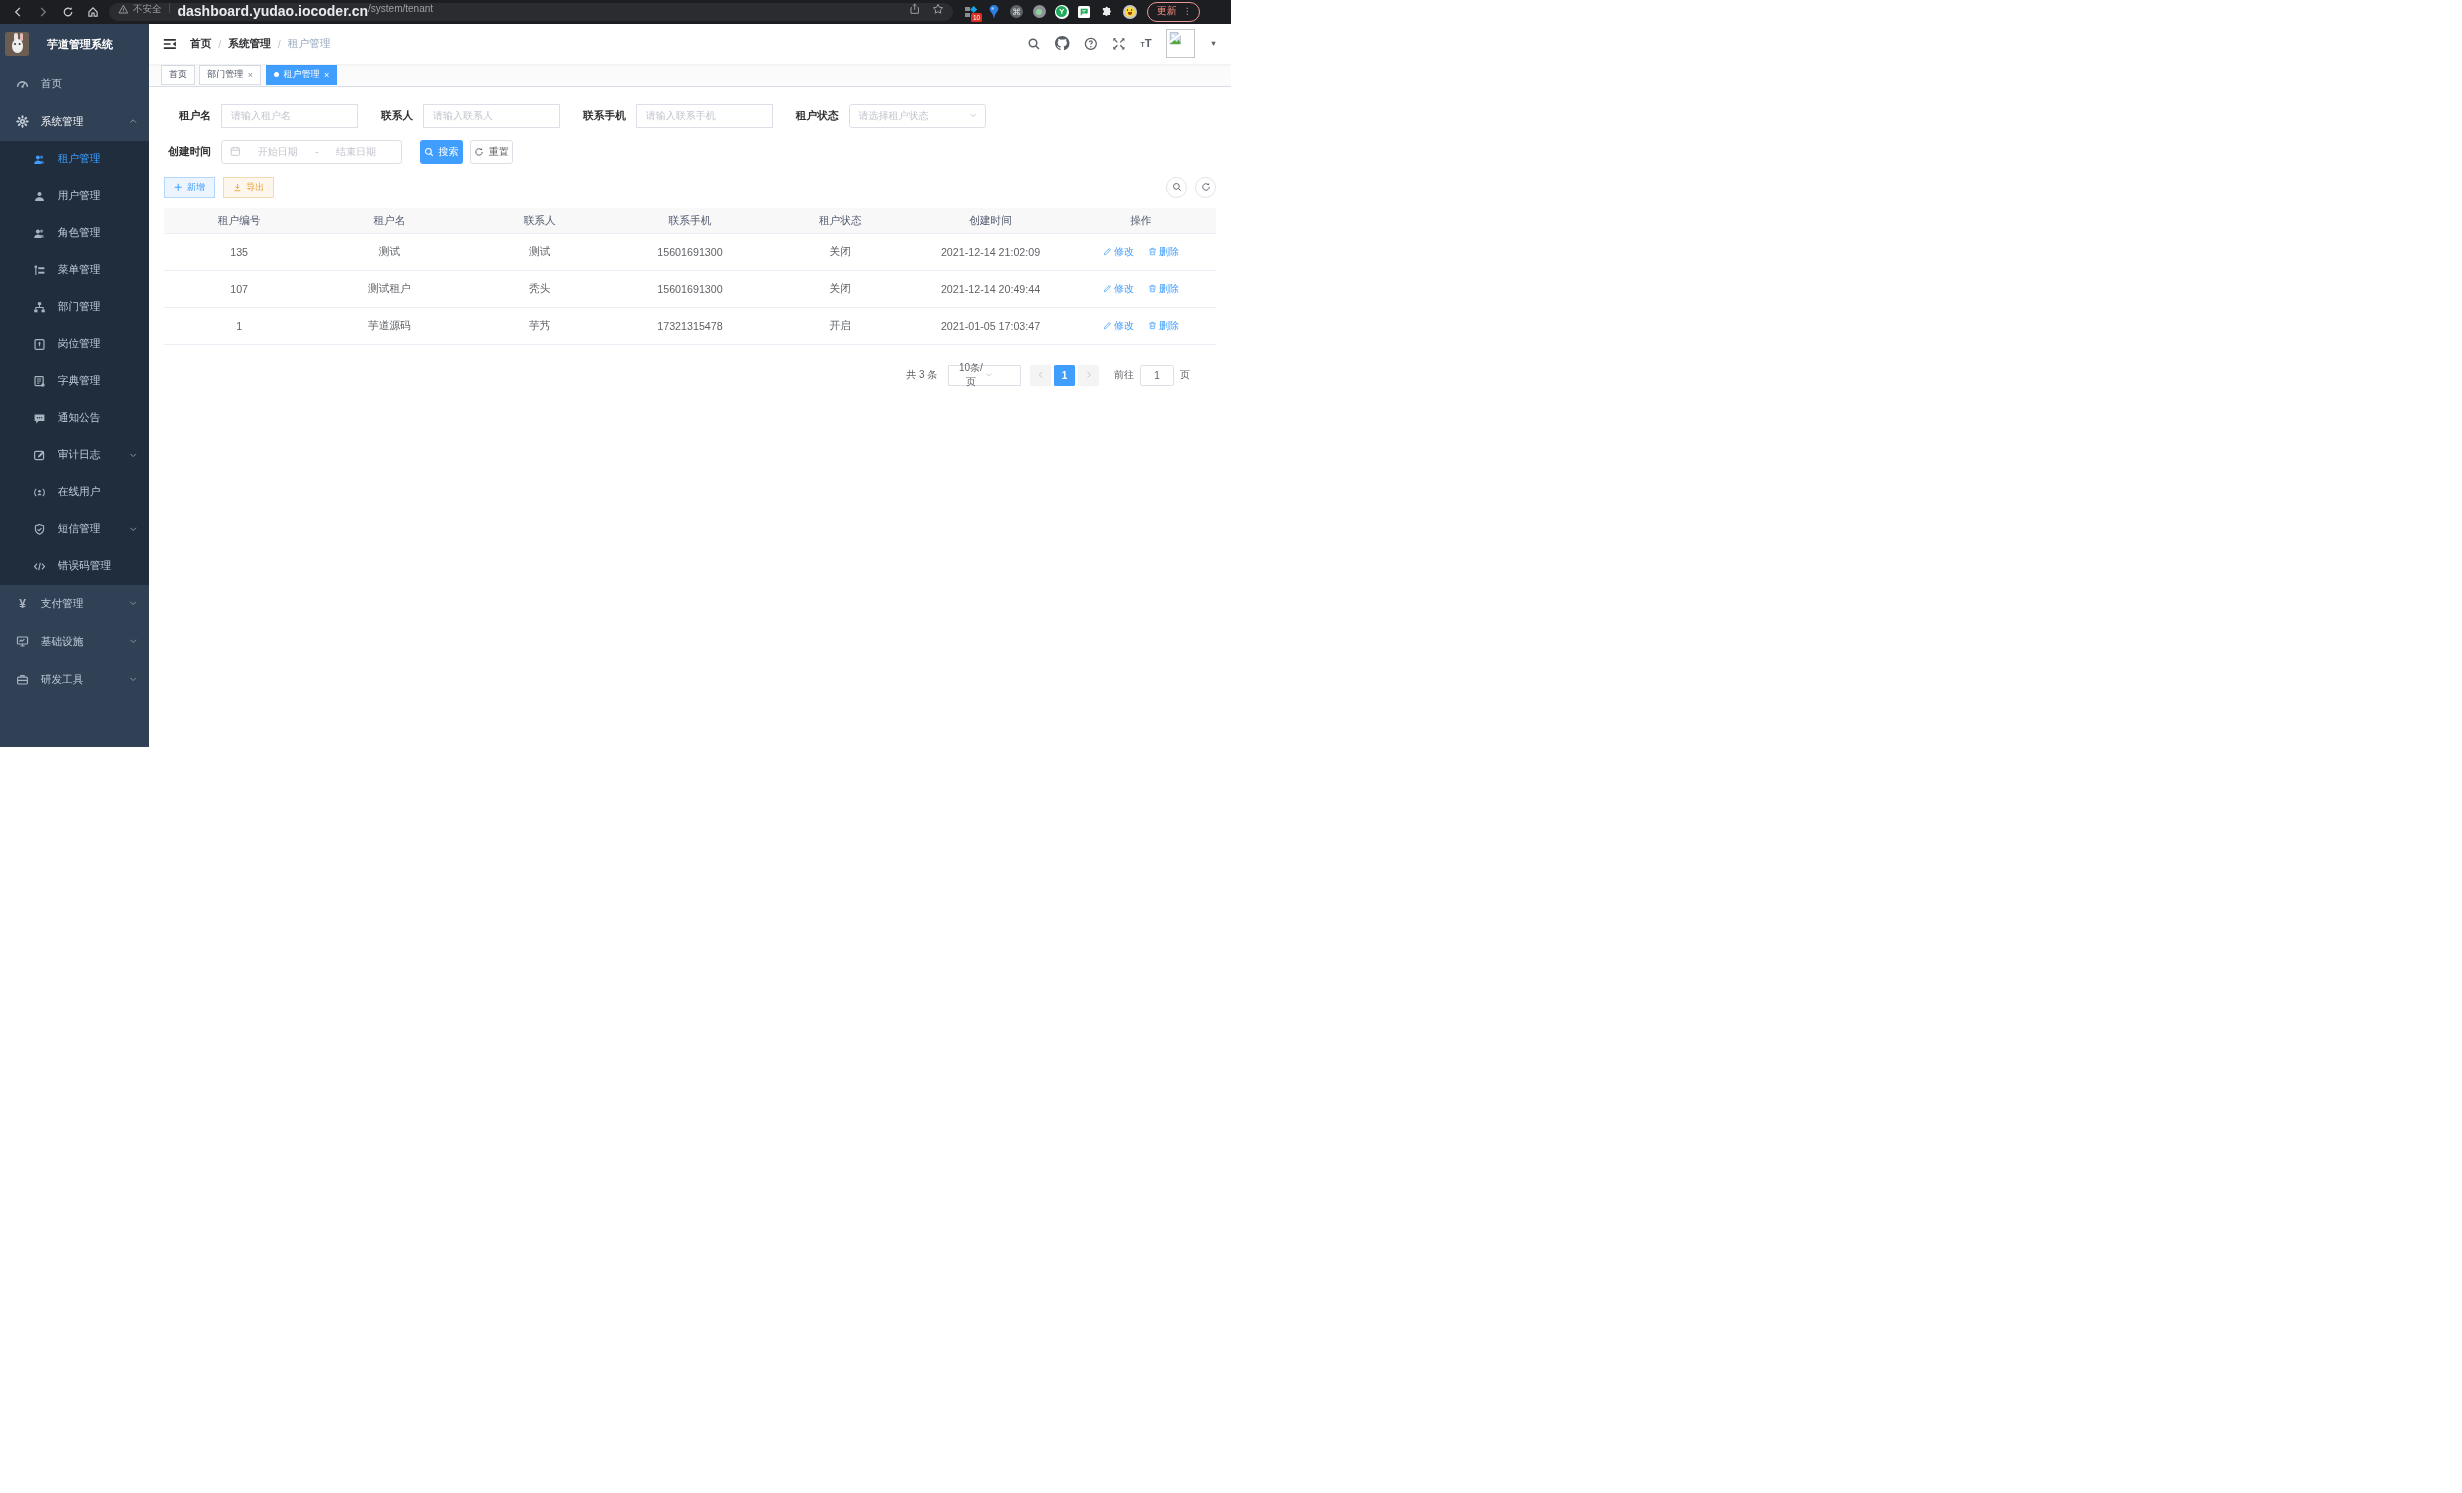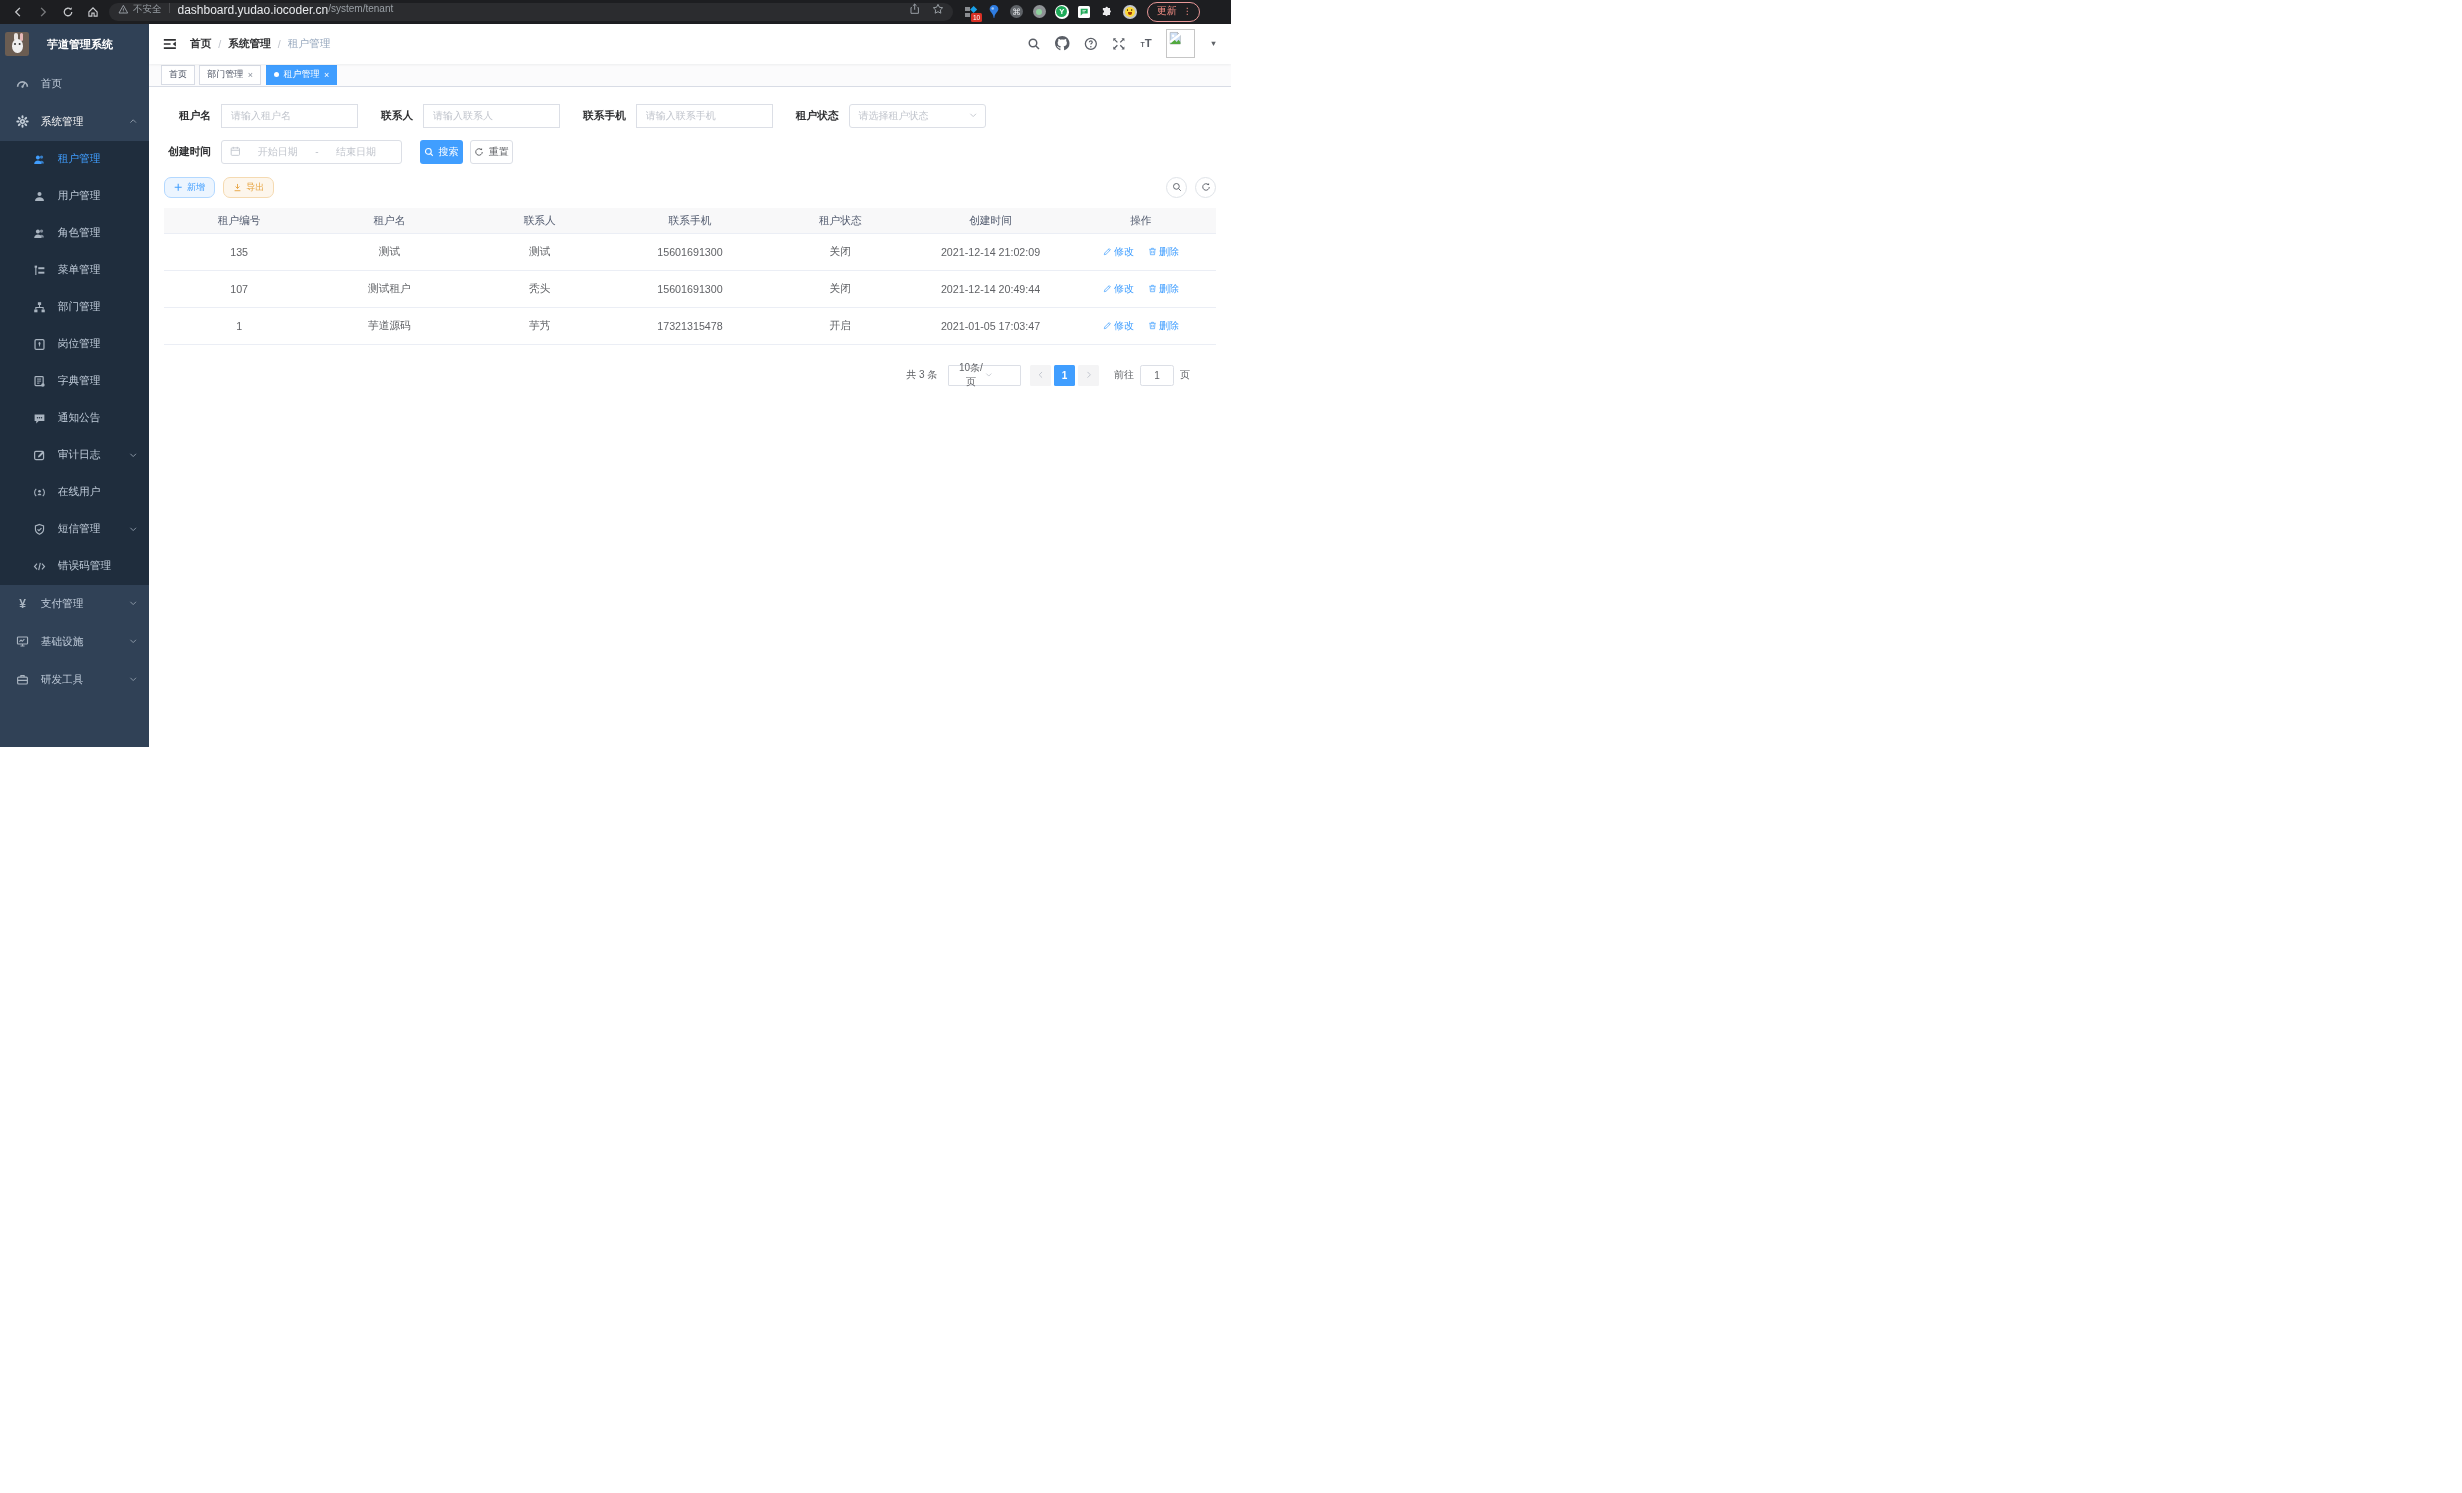--- a/index.html
+++ b/index.html
@@ -9,21 +9,21 @@
   
   .browser-bar { height:23.6px; background:#1d1e21; display:flex; align-items:center;
                  padding:0 7.6px; color:#c7c9cc; }
   .bnav { display:flex; align-items:center; gap:5.3px; }
   .bnav .bicon { width:20px; height:20px; display:flex; align-items:center; justify-content:center;
                  border-radius:50%; }
   .addr { width:844px; height:18px; background:#2b2c2f; border-radius:10px; margin-left:6px;
           display:flex; align-items:flex-start; padding:0 9px; font-size:9.5px; color:#9aa0a6; }
   .addr .sec { display:flex; align-items:center; gap:3.8px; }
   .addr .div { width:0.8px; height:10px; background:#4a4b4e; margin:0 7.6px; }
-  .addr .host { color:#e8eaed; font-size:12px; font-weight:normal; }
+  .addr .host { color:#e8eaed; font-size:14px; font-weight:bold; }
   .addr .path { color:#9aa0a6; font-size:10px; }
   .addr .right { margin-left:auto; display:flex; align-items:center; gap:12px; }
   .exts { display:flex; align-items:center; gap:9px; margin-left:10.7px; }
   .ext { position:relative; width:13.7px; height:13.7px; display:flex; align-items:center; justify-content:center; }
   .ext .badge { position:absolute; right:-4.6px; bottom:-3px; background:#d93025; color:#fff;
                 font-size:6.5px; padding:0.8px 2.3px; border-radius:1.5px; line-height:1.1; }
   .ext-grid { position:relative; width:12px; height:12px; }
   .ext-grid i { position:absolute; display:block; }
   .ext-grid .sq1 { left:0; top:0.8px; width:4.6px; height:4.6px; background:#8a8d91; }
   .ext-grid .sq2 { left:0; top:6.9px; width:4.6px; height:4.6px; background:#6f7236; background:#8a8d91; }
@@ -110,21 +110,21 @@
   .select-box .sch { color:#c0c4cc; }
   .frow2 { margin-top:12px; }
   .date-range { width:181px; height:24px; border:0.8px solid #dcdfe6; border-radius:3px; display:flex;
                 align-items:center; padding:0 7.6px; color:#c0c4cc; font-size:10px; cursor:text; }
   .date-range .dph { flex:1; text-align:center; }
   .btn { height:24px; border-radius:3px; font-size:10px; display:inline-flex; align-items:center; gap:4.6px;
          padding:0 3px; cursor:pointer; border:0.8px solid transparent; }
   .btn-primary { background:#409eff; color:#fff; margin-left:18px; }
   .btn-plain { background:#fff; border-color:#dcdfe6; color:#606266; margin-left:7.6px; }
   .trow { margin-top:13px; display:flex; align-items:center; }
-  .btn-sm { height:21px; font-size:9px; padding:0 9px; border-radius:7px; }
+  .btn-sm { height:21px; font-size:9px; padding:0 9px; border-radius:0; }
   .btn-add { background:#ecf5ff; border-color:#b3d8ff; color:#409eff; }
   .btn-export { background:#fdf6ec; border-color:#f5dab1; color:#e6a23c; margin-left:7.6px; }
   .tr-right { margin-left:auto; display:flex; gap:7.6px; }
   .cbtn { width:21px; height:21px; border-radius:50%; border:0.8px solid #dfe3e8; background:#fff;
           display:flex; align-items:center; justify-content:center; color:#5a5e66; cursor:pointer; }
 
   table { width:100%; border-collapse:collapse; table-layout:fixed; margin-top:10.7px; }
   thead th { background:#f8f8f9; height:25px; font-size:10.7px; color:#515a6e; font-weight:normal;
              text-align:center; border-bottom:0.8px solid #ebeef5; }
   tbody td { height:37px; text-align:center; font-size:10.7px; color:#606266; border-bottom:0.8px solid #ebeef5; }

